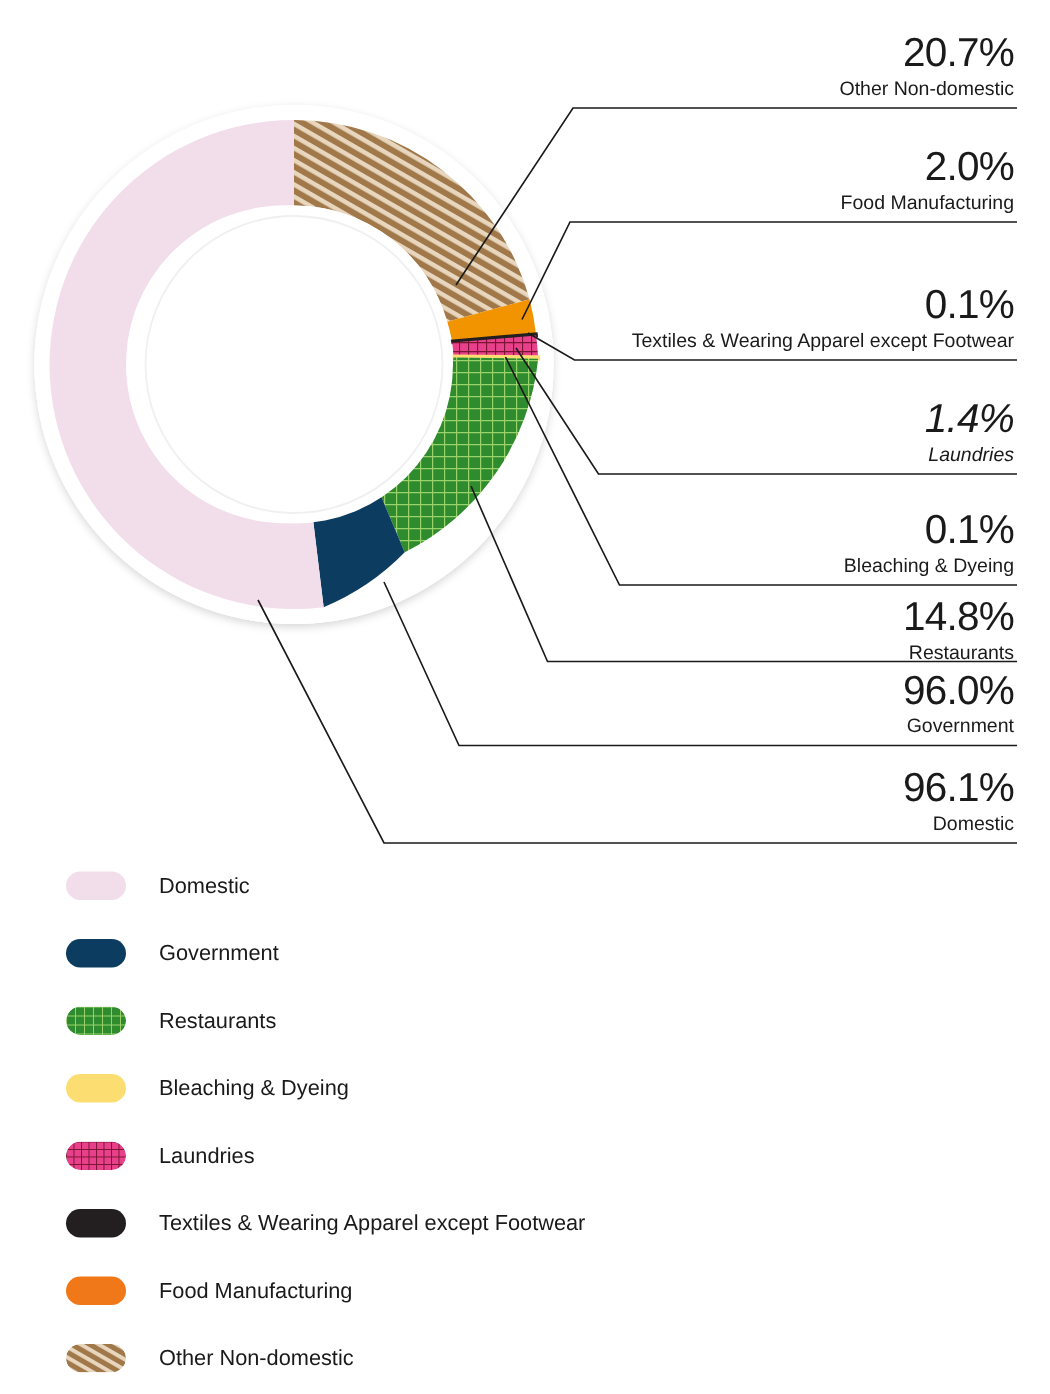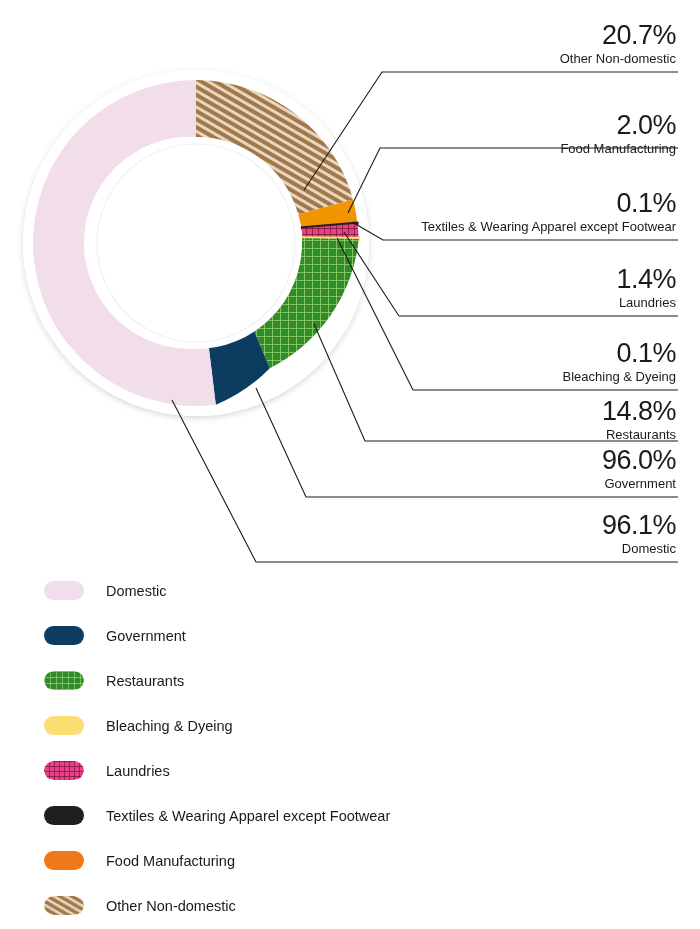--- a/index.html
+++ b/index.html
@@ -158,29 +158,29 @@
       <path d="M 256 388 L 306 497 L 678 497"></path>
 
       <path d="M 172 400 L 256 562 L 678 562"></path>
     </g>
   </svg>
 
   <div class="callout" style="top:22px;">
     <span class="pct">20.7%</span>
     <span class="nm">Other Non-domestic</span>
   </div>
-  <div class="callout" style="top:112px;text-align:right;">
+  <div class="callout" style="top:98px;text-align:right;">
     <span class="pct">2.0%</span>
     <span class="nm">Food Manufacturing</span>
   </div>
   <div class="callout" style="top:190px;">
     <span class="pct">0.1%</span>
     <span class="nm">Textiles &amp; Wearing Apparel except Footwear</span>
   </div>
-  <div class="callout" style="top:266px;">
+  <div class="callout" style="top:266px;font-style:italic;">
     <span class="pct">1.4%</span>
     <span class="nm">Laundries</span>
   </div>
   <div class="callout" style="top:340px;">
     <span class="pct">0.1%</span>
     <span class="nm">Bleaching &amp; Dyeing</span>
   </div>
   <div class="callout" style="top:398px;">
     <span class="pct">14.8%</span>
     <span class="nm">Restaurants</span>

